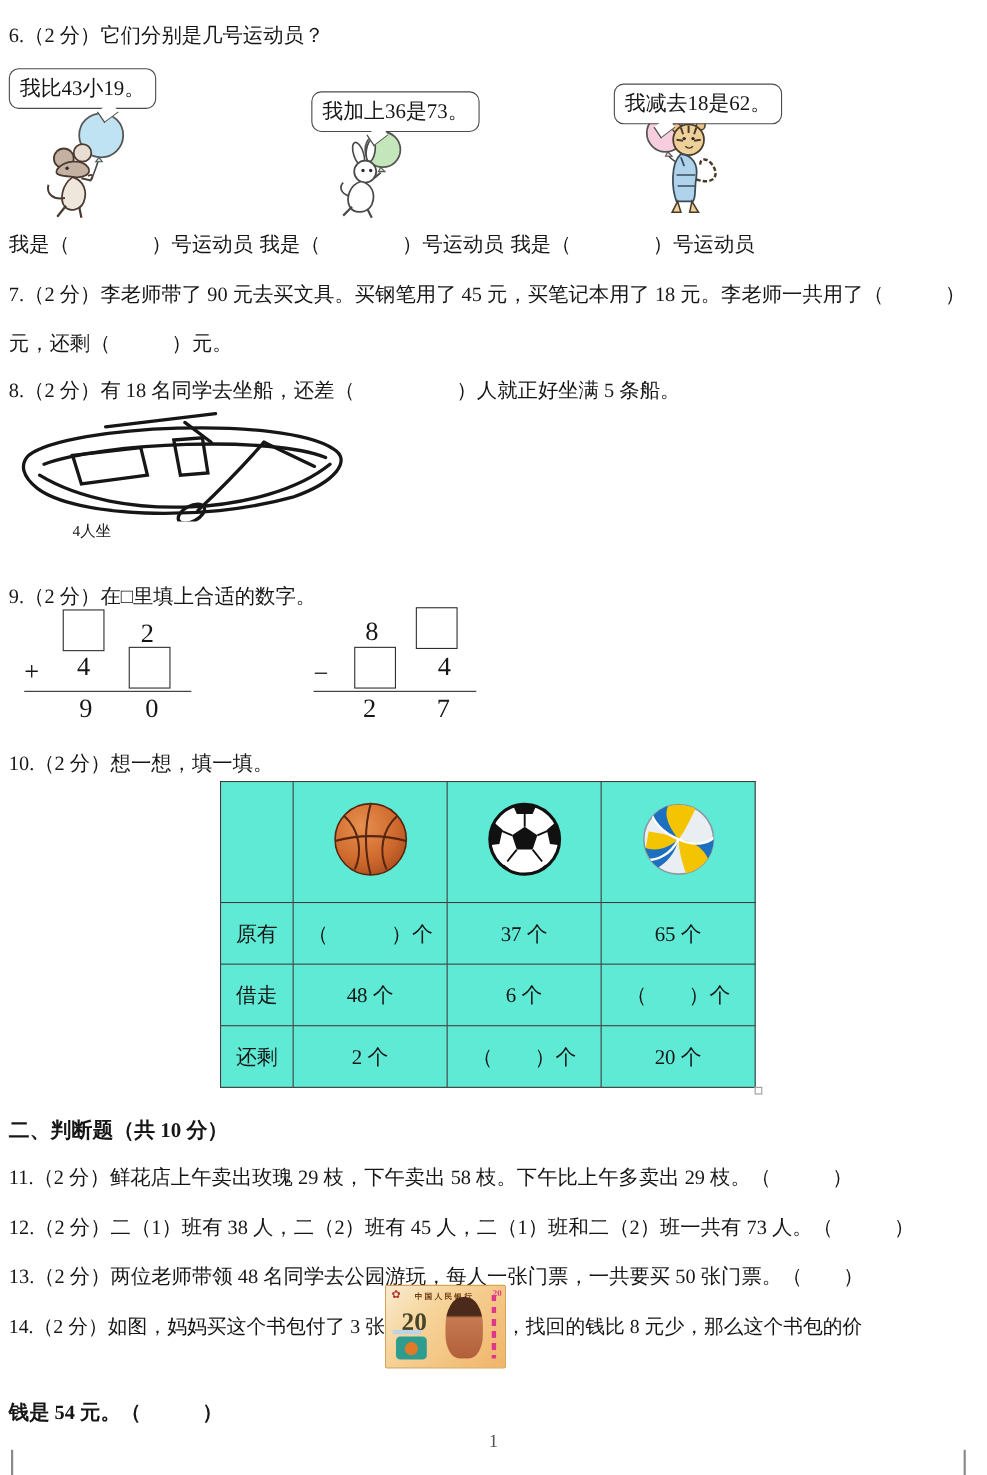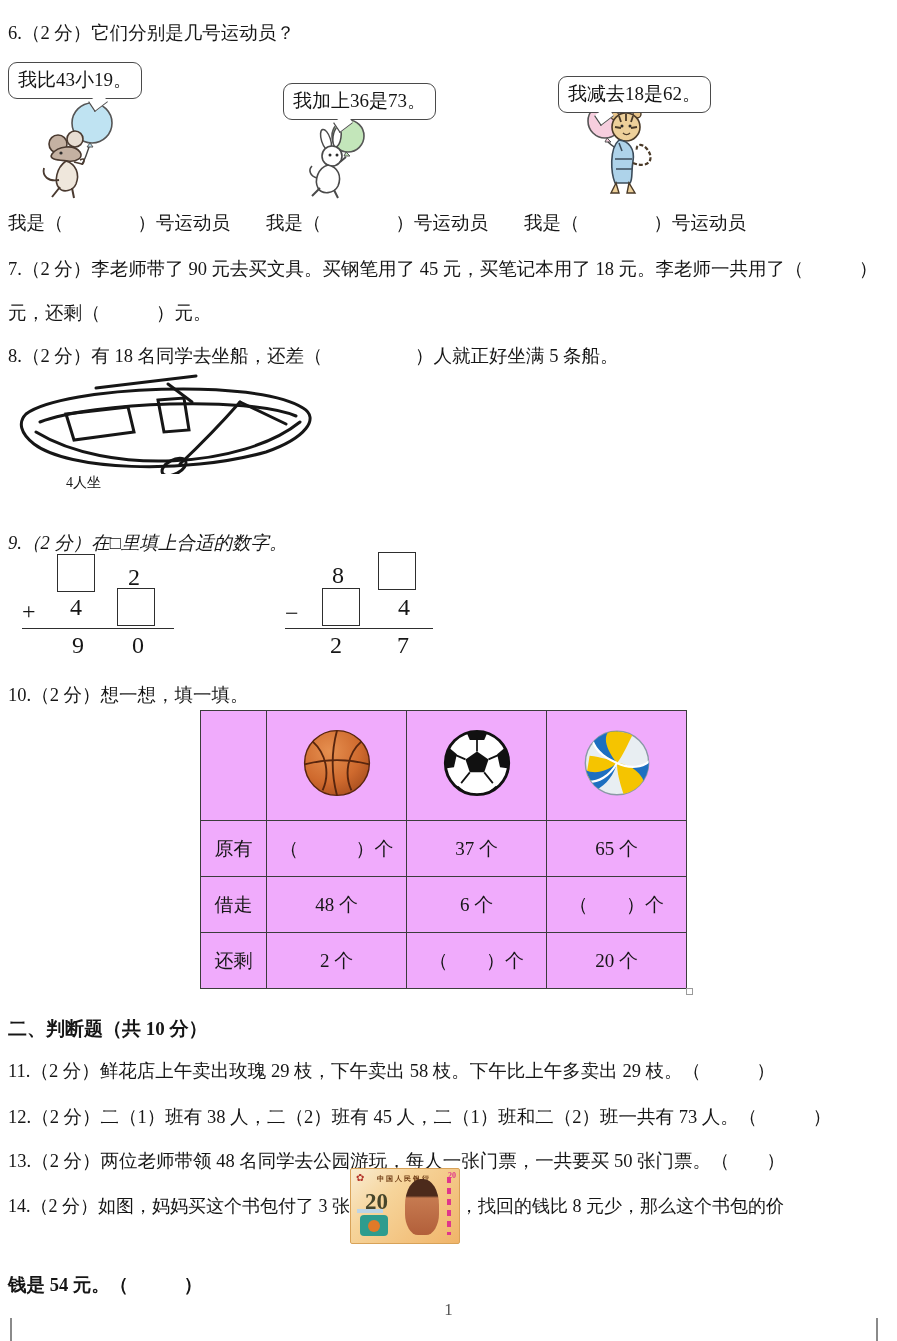--- a/index.html
+++ b/index.html
@@ -48,21 +48,21 @@
 
   
   table.balls {
     position:absolute; left:200px; top:710px;
     border-collapse:collapse;
     font-size:19px;
   }
   table.balls td {
     border:1.4px solid #3c3c3c;
     text-align:center; vertical-align:middle;
-    background:#f0abfc;
+    background:#5eead4;
   }
   table.balls td.lbl { width:66px; }
   table.balls td.c { width:140px; }
   table.balls tr.hdr td { height:110px; }
   table.balls tr.r td { height:56px; white-space:pre; }
 
   .handle { position:absolute; left:686px; top:988px; width:7px; height:7px; border:1px solid #9a9a9a; background:#fff; }
 
   
   .q14row { position:absolute; left:8px; top:1168px; width:882px; display:flex; align-items:center; }
@@ -140,21 +140,21 @@
   <circle cx="47" cy="23" r="1.5" fill="#2c2c2c"></circle>
   <circle cx="55" cy="23" r="1.5" fill="#2c2c2c"></circle>
   <path d="M48,30 C50,32 53,32 55,30" fill="none" stroke="#4a3a28" stroke-width="1.4"></path>
   <path d="M44,37 C54,38 60,46 58,58 C56,70 58,76 55,80 L40,80 C36,70 34,46 44,37 Z" fill="#aed3ea" stroke="#3c4c5a" stroke-width="1.6"></path>
   <path d="M40,56 L57,56 M41,66 L57,66" stroke="#3c4c5a" stroke-width="1.4"></path>
   <path d="M44,40 L47,48" stroke="#3c4c5a" stroke-width="1.6"></path>
   <path d="M41,80 L36,90 L44,90 Z M54,80 L52,90 L60,90 Z" fill="#edd09a" stroke="#4a3a28" stroke-width="1.4"></path>
   <path d="M58,60 C74,66 80,56 72,46 C66,39 60,42 62,48" fill="none" stroke="#4a3a28" stroke-width="2.2" stroke-dasharray="4 2"></path>
 </svg>
 
-<div class="abs qtext" style="left:8px; top:200px; display:flex; column-gap:36px;">
+<div class="abs qtext" style="left:8px; top:200px; display:flex; column-gap:6px;">
   <span>我是（　　　　）号运动员</span>
   <span>我是（　　　　）号运动员</span>
   <span>我是（　　　　）号运动员</span>
 </div>
 
 <div class="abs qtext" style="left:8px; top:246px;">7.（2 分）李老师带了 90 元去买文具。买钢笔用了 45 元，买笔记本用了 18 元。李老师一共用了（　　　）</div>
 <div class="abs qtext" style="left:8px; top:290px;text-align:center;">元，还剩（　　　）元。</div>
 
 <div class="abs qtext" style="left:8px; top:333px;">8.（2 分）有 18 名同学去坐船，还差（　　　　　）人就正好坐满 5 条船。</div>
 
@@ -167,21 +167,21 @@
     <path d="M150,28 L176,26 L181,58 L156,60 Z"></path>
     <path d="M88,16 L188,4"></path>
     <path d="M160,12 L184,30"></path>
     <path d="M232,30 C210,55 190,75 172,92"></path>
     <path d="M232,30 L278,52"></path>
     <ellipse cx="166" cy="95" rx="13" ry="7" transform="rotate(-28 166 95)"></ellipse>
   </g>
 </svg>
 <div class="abs" style="left:66px; top:474px; font-size:14px;">4人坐</div>
 
-<div class="abs qtext" style="left:8px; top:520px;font-style:italic;">9.（2 分）在□里填上合适的数字。</div>
+<div class="abs qtext" style="left:8px; top:520px;">9.（2 分）在□里填上合适的数字。</div>
 
 <div class="arith" style="left:20px; top:550px;">
   <div class="box" style="left:37px; top:4px;"></div>
   <div class="d" style="left:108px; top:14px;">2</div>
   <div class="box" style="left:97px; top:38px;"></div>
   <div class="d" style="left:2px;  top:48px;">+</div>
   <div class="d" style="left:50px; top:44px;">4</div>
   <div class="bar" style="left:2px; top:78px; width:152px;"></div>
   <div class="d" style="left:52px;  top:82px;">9</div>
   <div class="d" style="left:112px; top:82px;">0</div>

